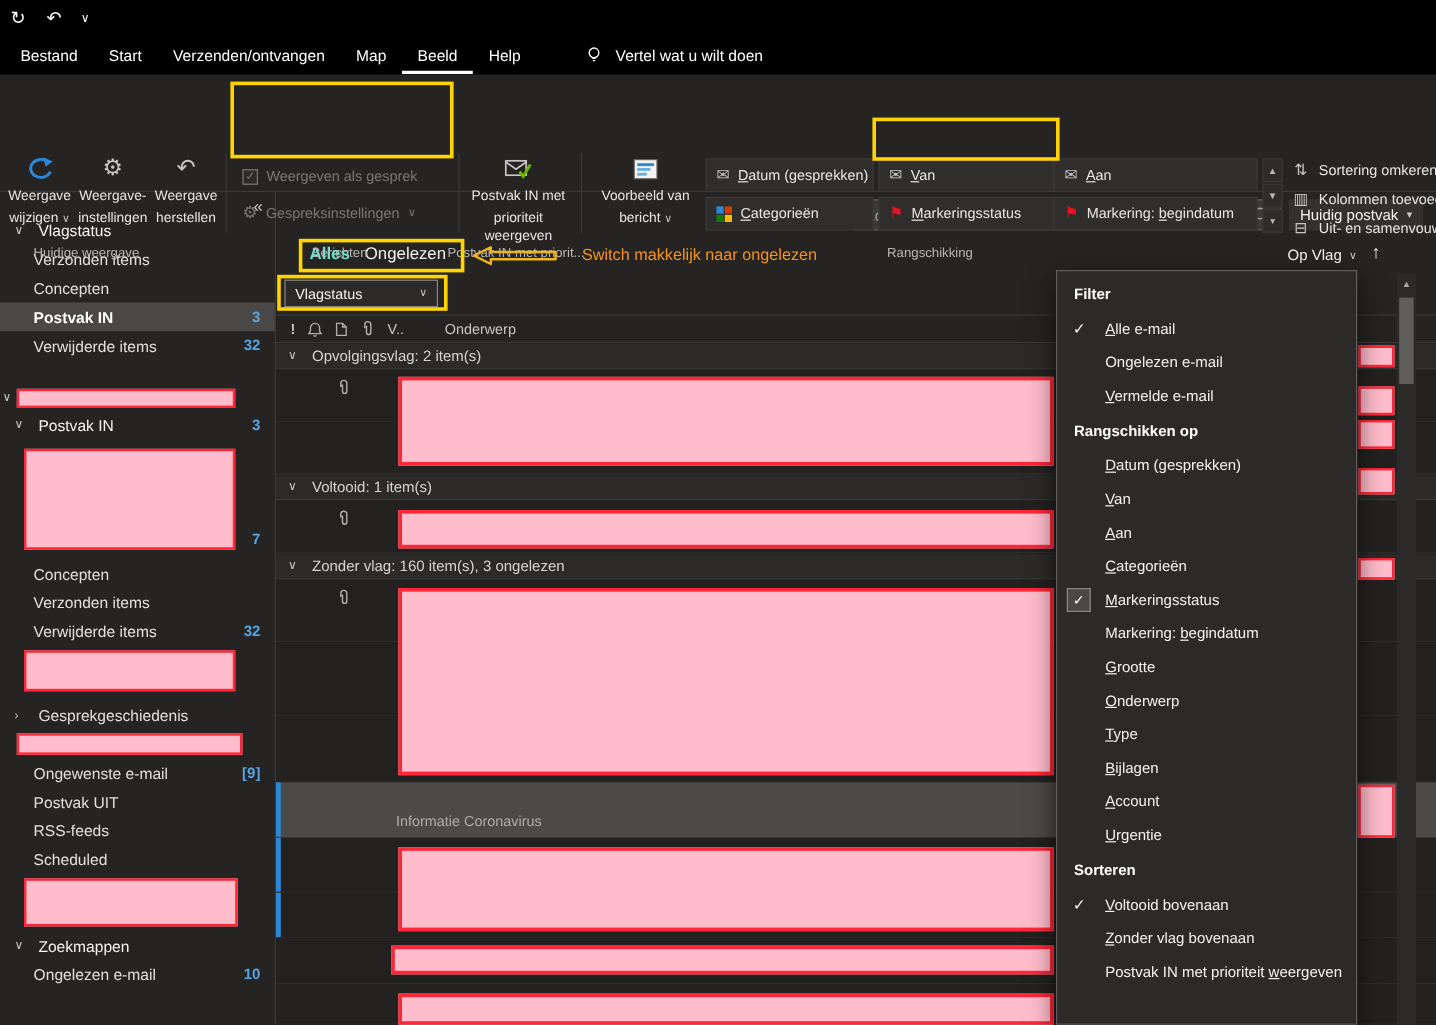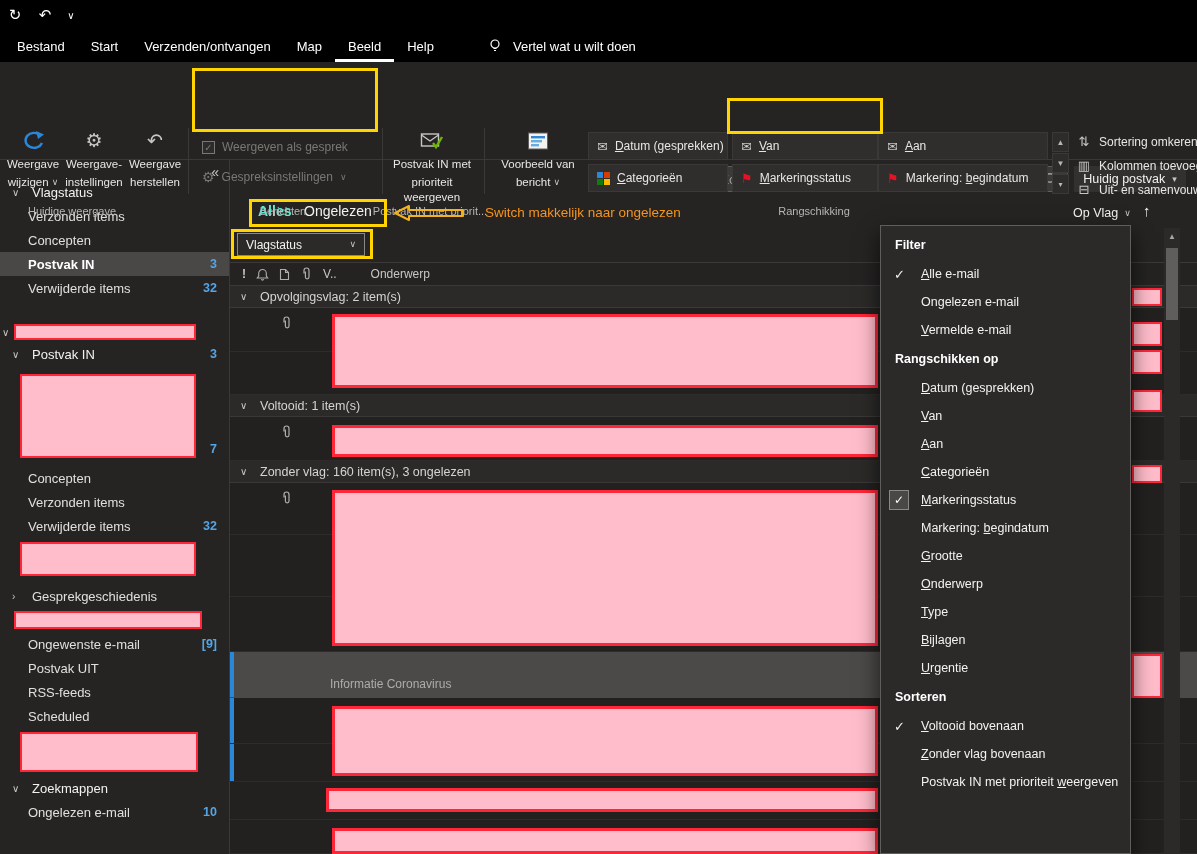--- a/index.html
+++ b/index.html
@@ -223,21 +223,21 @@
       </div>
       <div class="ract" style="top: 120px;">
         <span class="ricon">⊟</span>
         <span>Uit- en samenvouwen</span>
       </div>
     </div>
   <div id="glabels">
       <div class="glabel" style="left: 72px;">Huidige weergave</div>
       <div class="glabel" style="left: 283px;">Berichten</div>
       <div class="glabel" style="left: 430px;">Postvak IN met priorit...</div>
-      <div class="glabel" style="left: 775px; margin-left: 39px;">Rangschikking</div>
+      <div class="glabel" style="left: 775px;">Rangschikking</div>
     </div>
 </div>
 
 <div class="ybox" style="left:192px;top:68px;width:186px;height:64px"></div>
 <div class="ybox" style="left:727px;top:98px;width:156px;height:36px"></div>
 
 <div id="sidebar">
   <span id="collapse-pane">«</span>
   <div id="sb-rows">
       <div class="sb-h">
@@ -490,20 +490,23 @@
     <div class="m-i">
       <span><u>O</u>nderwerp</span>
     </div>
     <div class="m-i">
       <span><u>T</u>ype</span>
     </div>
     <div class="m-i">
       <span><u>B</u>ijlagen</span>
     </div>
     <div class="m-i">
+      <span><u>A</u>ccount</span>
+    </div>
+    <div class="m-i">
       <span><u>U</u>rgentie</span>
     </div>
     <div class="m-h">Sorteren</div>
     <div class="m-i">
       <span class="m-chk">✓</span>
       <span><u>V</u>oltooid bovenaan</span>
     </div>
     <div class="m-i">
       <span><u>Z</u>onder vlag bovenaan</span>
     </div>

